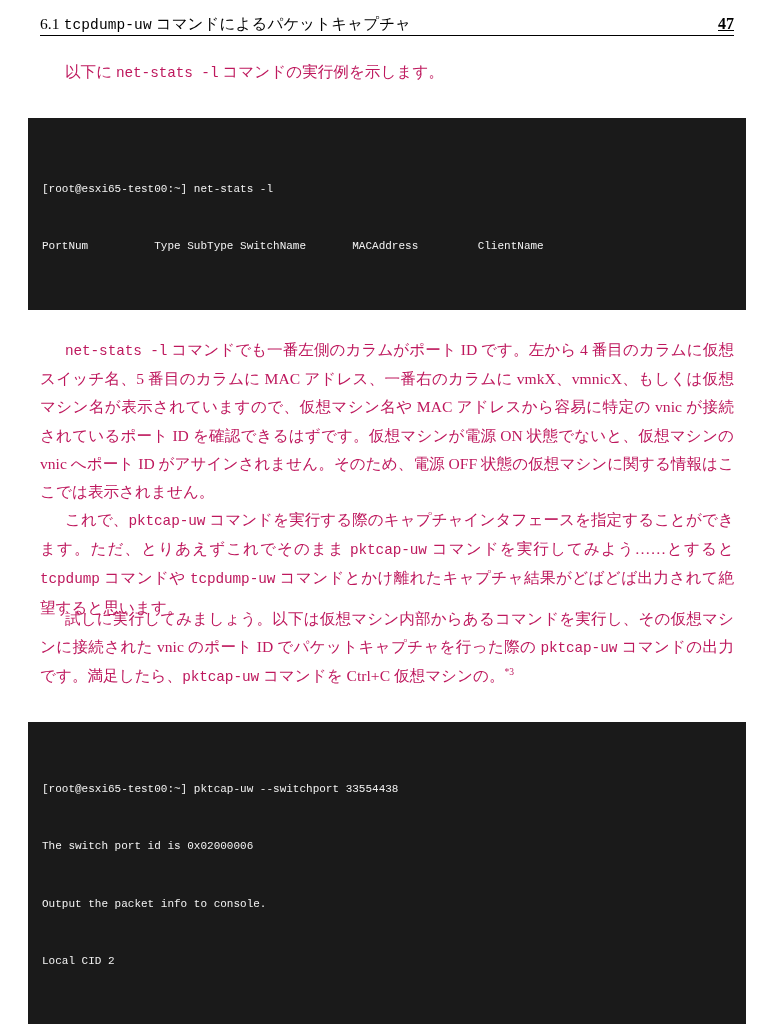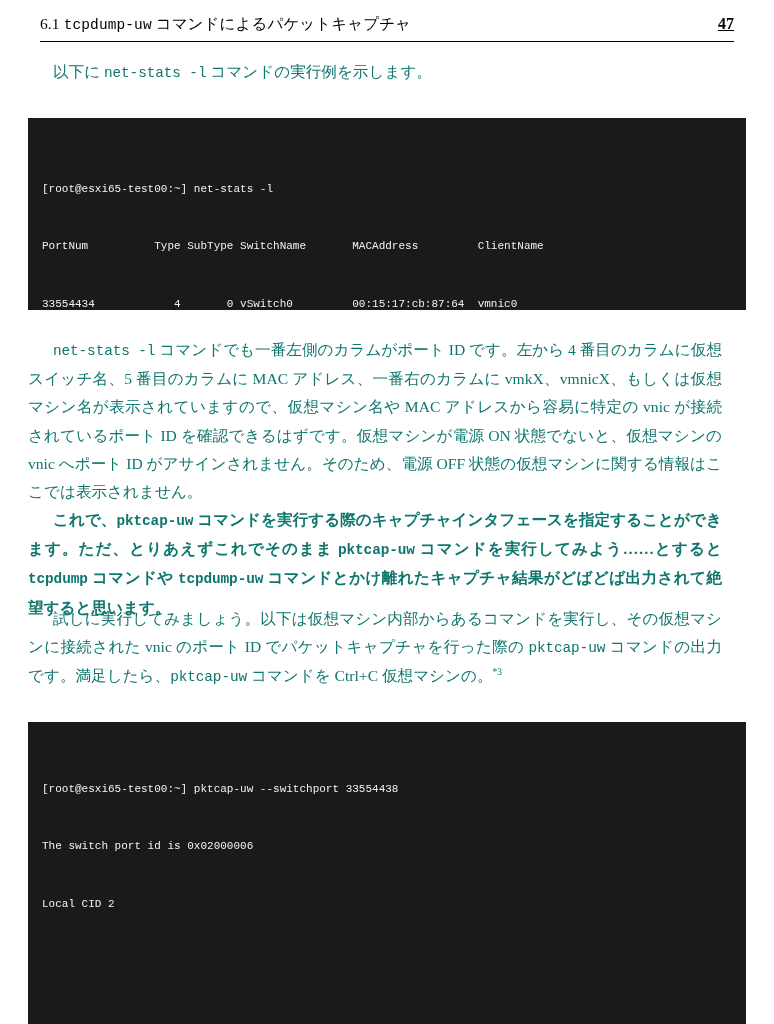--- a/index.html
+++ b/index.html
@@ -26,47 +26,47 @@
   
   .page-header {
     position: absolute;
     left: 40px;
     top: 14px;
     width: 694px;
     display: flex;
     align-items: baseline;
     justify-content: space-between;
     border-bottom: 1.4px solid #000;
-    padding-bottom: 6px;
+    padding-bottom: 0;
   }
   .header-title {
     font-size: 15.5px;
     letter-spacing: 0.1px;
     white-space: nowrap;
   }
   .header-title .mono-inline {
     font-family: "Liberation Mono", "DejaVu Sans Mono", monospace;
     font-size: 14.5px;
   }
   .header-pageno {
     font-size: 16px;
     font-weight: bold;
     text-decoration: underline;
   }
 
   
   .para {
     position: absolute;
-    left: 28px;
+    left: 40px;
     width: 694px;
     font-size: 15.6px;
     line-height: 28.2px;
     text-align: justify;
     text-justify: inter-character;
-    color: #0f766e;
+    color: #be185d;
   }
   .para.indent { text-indent: 1.6em; }
 
   .mono {
     font-family: "Liberation Mono", "DejaVu Sans Mono", monospace;
     font-size: 14.4px;
     letter-spacing: -0.1px;
   }
 
   sup.fn {
@@ -106,58 +106,58 @@
   }
   #code-block-2 {
     top: 722px;
     height: 302px;
     padding: 20px 14px 9px 14px;
   }
 
   
   #para-intro   { top: 58px; }
   #para-1       { top: 336px; }
-  #para-2       { top: 506px; font-weight: bold; }
+  #para-2       { top: 506px; }
   #para-3       { top: 605px; }
 </style>
 </head>
 <body>
 
 <div class="page">
 
   <div class="page-header">
     <div class="header-title"><span>6.1</span>&nbsp;<span class="mono-inline">tcpdump-uw</span>&nbsp;<span>コマンドによるパケットキャプチャ</span></div>
     <div class="header-pageno">47</div>
   </div>
 
   <div class="para indent" id="para-intro"><span>以下に </span><span class="mono">net-stats -l</span><span> コマンドの実行例を示します。</span></div>
 
   <div class="codeblock" id="code-block-1">
     <div class="lines">
       <span class="code-line">[root@esxi65-test00:~] net-stats -l</span>
       <span class="code-line">PortNum          Type SubType SwitchName       MACAddress         ClientName</span>
-      <span class="code-line">33554434            4       0 vSwitch0         00:15:17:cb:87:64  vmnic0</span>
       
       
       
       
       
     </div>
   </div>
 
   <div class="para indent" id="para-1"><span class="mono">net-stats -l</span><span> コマンドでも一番左側のカラムがポート ID です。左から 4 番目のカラムに仮想スイッチ名、5 番目のカラムに MAC アドレス、一番右のカラムに vmkX、vmnicX、もしくは仮想マシン名が表示されていますので、仮想マシン名や MAC アドレスから容易に特定の vnic が接続されているポート ID を確認できるはずです。仮想マシンが電源 ON 状態でないと、仮想マシンの vnic へポート ID がアサインされません。そのため、電源 OFF 状態の仮想マシンに関する情報はここでは表示されません。</span></div>
 
   <div class="para indent" id="para-2"><span>これで、</span><span class="mono">pktcap-uw</span><span> コマンドを実行する際のキャプチャインタフェースを指定することができます。ただ、とりあえずこれでそのまま </span><span class="mono">pktcap-uw</span><span> コマンドを実行してみよう……とすると </span><span class="mono">tcpdump</span><span> コマンドや </span><span class="mono">tcpdump-uw</span><span> コマンドとかけ離れたキャプチャ結果がどばどば出力されて絶望すると思います。</span></div>
 
   <div class="para indent" id="para-3"><span>試しに実行してみましょう。以下は仮想マシン内部からあるコマンドを実行し、その仮想マシンに接続された vnic のポート ID でパケットキャプチャを行った際の </span><span class="mono">pktcap-uw</span><span> コマンドの出力です。満足したら、</span><span class="mono">pktcap-uw</span><span> コマンドを Ctrl+C 仮想マシンの。</span><sup class="fn">*3</sup></div>
 
   <div class="codeblock" id="code-block-2">
     <div class="lines">
       <span class="code-line">[root@esxi65-test00:~] pktcap-uw --switchport 33554438</span>
       <span class="code-line">The switch port id is 0x02000006</span>
+      <span class="code-line">Output the packet info to console.</span>
       <span class="code-line">Local CID 2</span>
       
       
       
       
       
       
       
       
       

